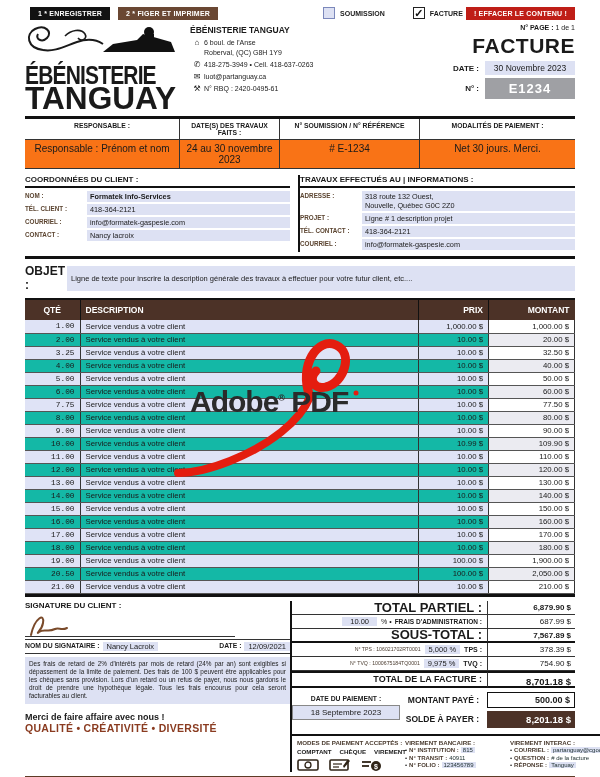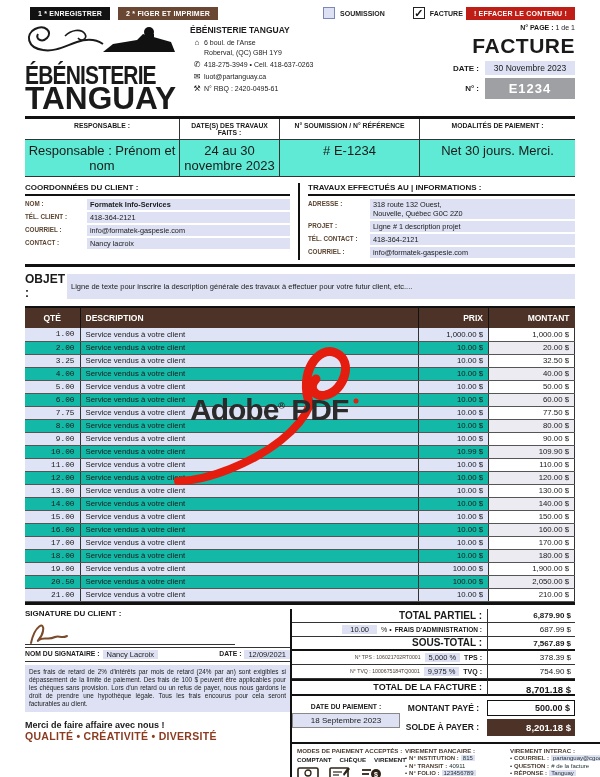--- a/index.html
+++ b/index.html
@@ -36,28 +36,28 @@
   .doc-title { font-size:21px; font-weight:bold; letter-spacing:.5px; margin:3px 0 3px 0; }
   .meta-row { display:flex; justify-content:flex-end; align-items:center; margin-bottom:3px; }
   .meta-label { font-size:8px; font-weight:bold; margin-right:6px; }
   .meta-date { background:#dde1f3; font-size:8.5px; padding:2px 6px; width:90px; text-align:center; }
   .meta-num { background:#9fa0a4; color:#fff; font-size:13px; font-weight:bold; letter-spacing:1px; padding:3px 6px; width:90px; text-align:center; }
 
   
   .info-table { display:flex; flex-direction:column; margin:4px 25px 0 25px; border-top:3px solid #111; }
   .info-hrow, .info-vrow { display:flex; }
   .info-hcell { font-size:6.8px; font-weight:bold; text-align:center; padding:3px 2px; border-bottom:1px solid #333; border-right:1px solid #333; }
-  .info-vcell { font-size:13px; text-align:center; padding:3px 2px; background:#5eead4; border-bottom:1px solid #333; border-right:1px solid #333; }
+  .info-vcell { font-size:10px; text-align:center; padding:3px 2px; background:#f97316; border-bottom:1px solid #333; border-right:1px solid #333; }
   .ic1{width:155px;} .ic2{width:100px;} .ic3{width:140px;} .ic4{width:155px; border-right:none !important;}
 
   
   .client-section { display:flex; margin:6px 25px 0 25px; border-bottom:3px solid #111; padding-bottom:4px; }
   .cs-col { width:275px; }
   .cs-left { border-right:2px solid #111; padding-right:8px; }
-  .cs-right { padding-left:8px; }
+  .cs-right { }
   .cs-title { font-size:8px; font-weight:bold; border-bottom:2px solid #111; padding-bottom:2px; margin-bottom:3px; white-space:nowrap; }
   .f-row { display:flex; margin-bottom:2px; }
   .f-label { width:62px; flex:0 0 62px; font-size:6.3px; font-weight:bold; color:#5b4430; padding-top:1px; }
   .f-value { flex:1; font-size:7.3px; background:#dde1f3; padding:1px 3px; min-height:10px; }
 
   
   .objet-row { display:flex; margin:5px 25px 0 25px; align-items:center; }
   .objet-label { font-size:12px; font-weight:bold; width:42px; flex:0 0 42px; }
   .objet-value { flex:1; font-size:7.5px; background:#dde1f3; padding:8px 4px; }
 
@@ -88,21 +88,21 @@
   .sig-name-val { font-size:7.5px; background:#dde1f3; padding:0 4px; margin-left:3px; }
   .sig-date-label { font-size:6.8px; font-weight:bold; margin-left:auto; }
   .sig-date-val { font-size:7.5px; background:#dde1f3; padding:0 4px; margin-left:3px; }
   .terms { font-size:6.4px; line-height:8.2px; background:#dde1f3; padding:3px 4px; margin-top:3px; color:#222; text-align:justify; }
   .merci { font-size:9px; font-weight:bold; margin-top:8px; }
   .slogan { font-size:10.5px; font-weight:bold; color:#8a3b20; letter-spacing:.3px; }
 
   .totals-col { flex:1; border-left:2px solid #111; padding-left:0; }
   .t-row { display:flex; align-items:center; height:14px; }
   .t-fill { flex:1; display:flex; align-items:center; justify-content:flex-end; height:100%; border-bottom:1px solid #333; padding-right:5px; }
-  .t-label { font-size:10px; font-weight:bold; }
+  .t-label { font-size:13px; font-weight:bold; }
   .t-val { width:88px; flex:0 0 88px; text-align:right; font-size:8px; padding:0 4px; border-bottom:1px solid #333; border-left:1px solid #333; height:100%; line-height:14px; }
   .t-val.bold { font-weight:bold; }
   .pct-box { background:#dde1f3; font-size:7.5px; padding:0 8px; margin-right:4px; }
   .tiny-num { font-size:5.2px; color:#4a3b2f; margin-right:4px; }
   .t-total .t-fill { border-top:2px solid #111; border-bottom:2px solid #111; }
   .t-total .t-val { border-top:2px solid #111; border-bottom:2px solid #111; font-size:9.5px; }
   .t-total { height:17px; } .t-total .t-val { line-height:17px; }
   .t-label.big { font-size:9px; }
   .pay-block { display:flex; margin-top:4px; }
   .pay-date { width:108px; flex:0 0 108px; text-align:center; }

